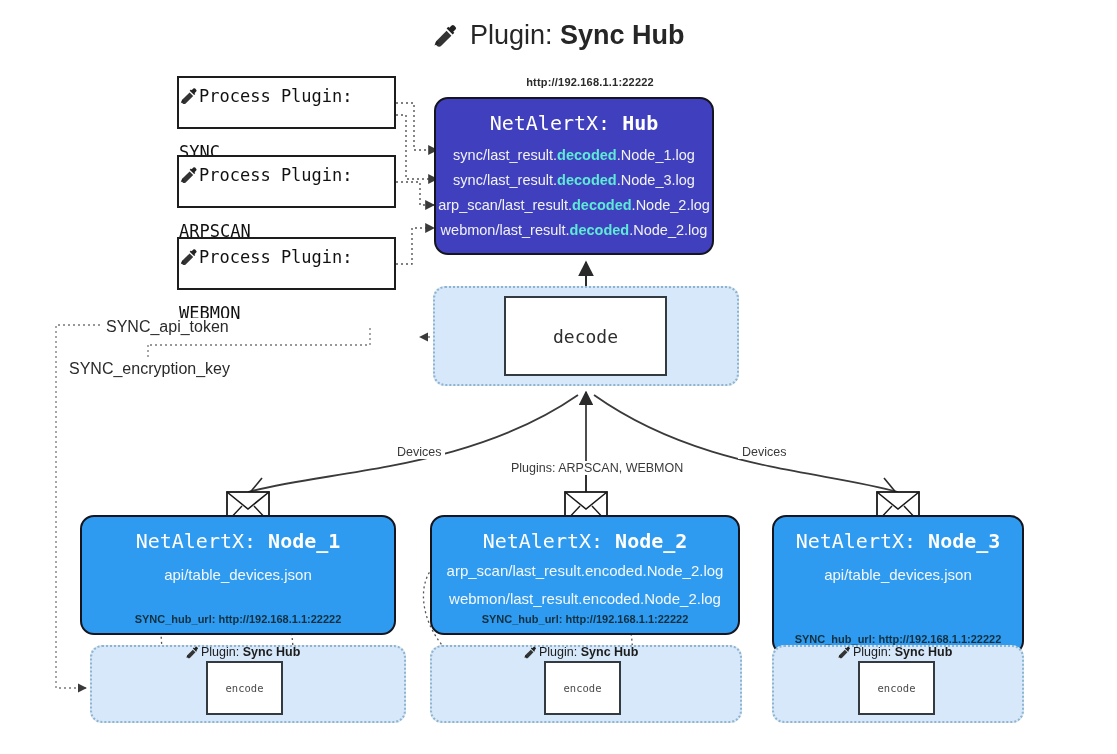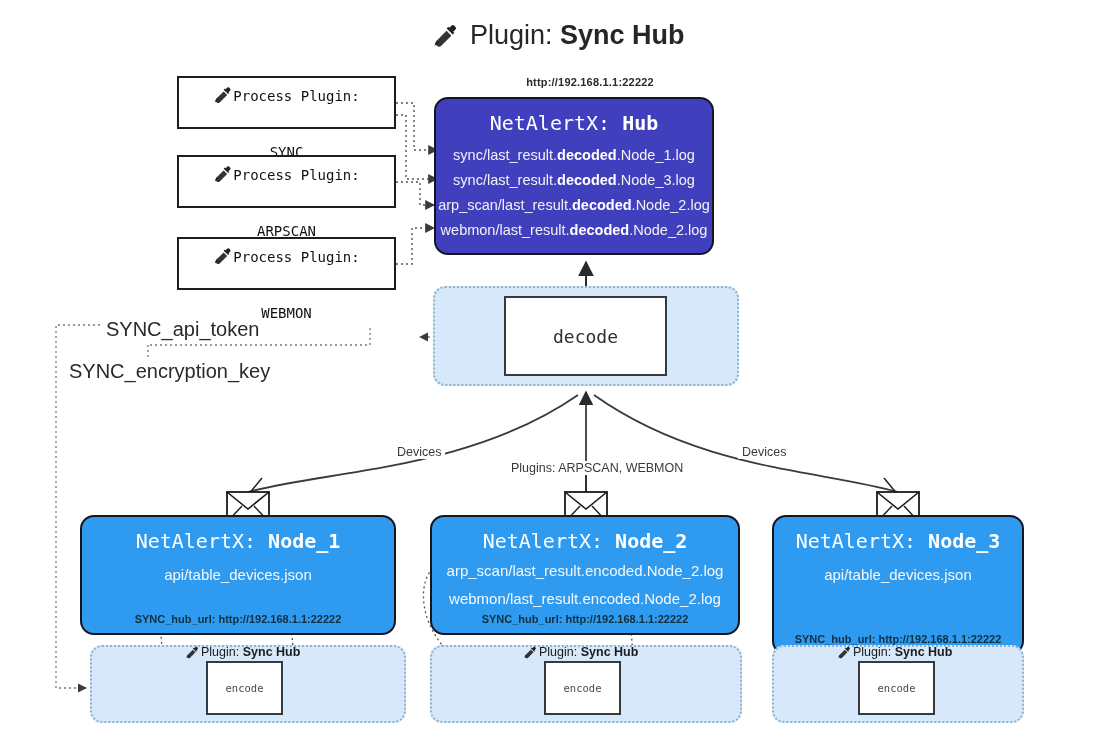--- a/index.html
+++ b/index.html
@@ -22,23 +22,23 @@
   .title .plug{display:inline-block;vertical-align:-4px;margin-right:4px;}
   .title b{font-weight:bold;}
 
   
   .proc-box{
     position:absolute;
     background:#ffffff;
     border:2px solid #1d1d1d;
     box-sizing:border-box;
     font-family:"DejaVu Sans Mono","Liberation Mono",monospace;
-    font-size:14px;
+    font-size:17px;
     line-height:25px;
-    text-align:center;
+    text-align:left;
     color:#111;
     padding-top:6px;
   }
   .proc-box .l1{white-space:nowrap;}
   .proc-box .l1 .plug{display:inline-block;vertical-align:-3px;margin-right:1px;}
   .proc-box .l2{white-space:nowrap;margin-top:28px;}
 
   
   .hub-url{
     position:absolute;left:455px;top:76px;width:270px;
@@ -57,21 +57,21 @@
     margin-top:12px;text-align:center;
     font-family:"DejaVu Sans Mono","Liberation Mono",monospace;
     font-size:20px;color:#ffffff;white-space:nowrap;
   }
   .hub .hub-title b{font-weight:bold;}
   .hub .hub-lines{margin-top:8px;}
   .hub .hub-line{
     font-size:14.5px;line-height:25px;color:#f2f2f2;
     text-align:center;white-space:nowrap;
   }
-  .hub .hub-line b{font-weight:bold;color:#ffffff;}
+  .hub .hub-line b{font-weight:bold;color:#5eead4;}
 
   
   .decode-zone{
     position:absolute;left:433px;top:286px;width:306px;height:100px;
     background:#d6e8f9;
     border:2px dotted #8fb4cf;
     border-radius:12px;
     box-sizing:border-box;
   }
   .decode-box{
@@ -132,21 +132,21 @@
     display:flex;align-items:center;justify-content:center;
     font-family:"DejaVu Sans Mono","Liberation Mono",monospace;
     font-size:10.5px;color:#4a4a4a;
   }
 
   
   .envelope{position:absolute;width:44px;height:32px;}
 
   
   .key-label{
-    position:absolute;font-size:20px;color:#2a2a2a;
+    position:absolute;font-size:16px;color:#2a2a2a;
     background:#ffffff;padding:0 5px;white-space:nowrap;
   }
 </style>
 </head>
 <body>
 
 <div id="canvas">
 
   <svg class="svg-layer" viewBox="0 0 1117 754">
     <defs>

